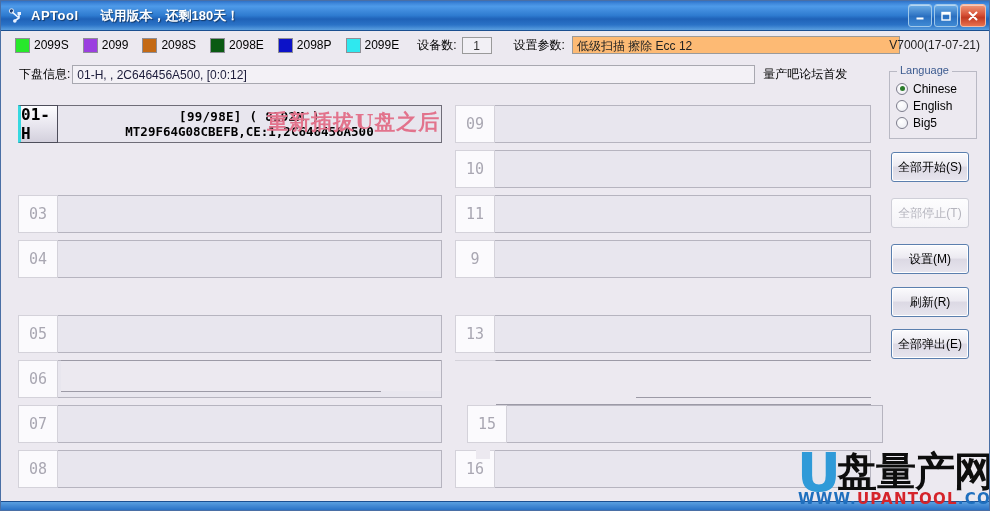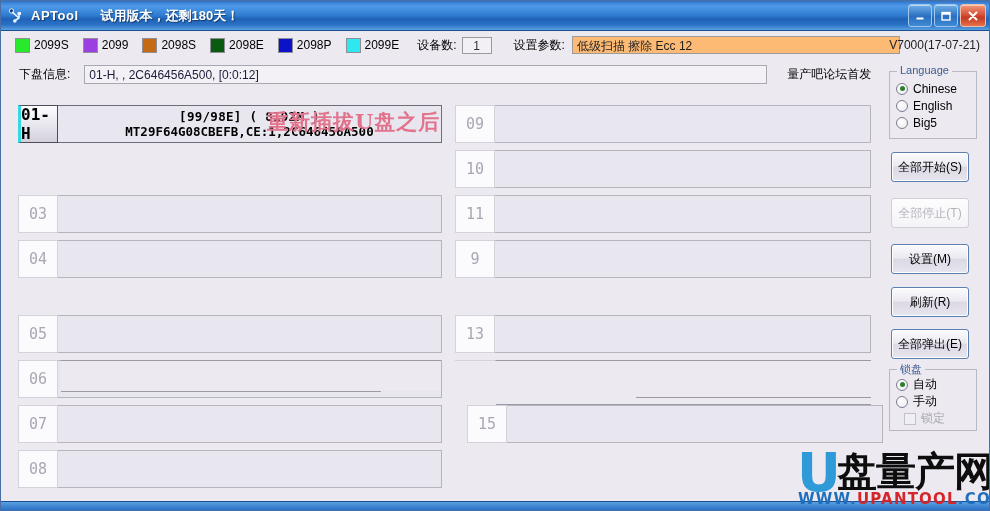--- a/index.html
+++ b/index.html
@@ -158,21 +158,20 @@
   }
 
   
   .row2 {
     position: absolute;
     left: 0; top: 30px;
     width: 990px;
     height: 26px;
     display: flex;
     align-items: center;
-    gap: 12px;
   }
   .row2-label {
     margin-left: 18px;
     font-size: 12px;
     color: #000;
     white-space: nowrap;
   }
   .info-box {
     margin-left: 2px;
     width: 683px;
@@ -550,20 +549,24 @@
       <div class="slot-body"></div>
     </div>
     <div class="slot" style="left:454px; top:329px; width:416px;">
       <div class="slot-num">14</div>
       <div class="slot-body"></div>
     </div>
     <div class="slot" style="left:454px; top:374px; width:416px;padding-left:12px;">
       <div class="slot-num">15</div>
       <div class="slot-body"></div>
     </div>
+    <div class="slot" style="left:454px; top:419px; width:416px;">
+      <div class="slot-num">16</div>
+      <div class="slot-body"></div>
+    </div>
 
     <div class="artifact" style="left:60px; top:330px; width:380px; height:30px;"></div>
     <div class="artifact-line" style="left:60px; top:329px; width:380px;"></div>
     <div class="artifact-line" style="left:60px; top:360px; width:320px;"></div>
     <div class="artifact" style="left:454px; top:330px; width:416px; height:44px;"></div>
     <div class="artifact-line" style="left:495px; top:329px; width:375px;"></div>
     <div class="artifact-line" style="left:635px; top:366px; width:235px;"></div>
     <div class="artifact-line" style="left:495px; top:373px; width:375px;"></div>
     <div class="artifact" style="left:475px; top:416px; width:14px; height:12px;"></div>
 
@@ -584,37 +587,20 @@
         </div>
       </div>
     </div>
 
     <div class="side-btn" style="left:890px; top:121px;">全部开始(S)</div>
     <div class="side-btn disabled" style="left:890px; top:167px;">全部停止(T)</div>
     <div class="side-btn" style="left:890px; top:213px;">设置(M)</div>
     <div class="side-btn" style="left:890px; top:256px;">刷新(R)</div>
     <div class="side-btn" style="left:890px; top:298px;">全部弹出(E)</div>
 
-    <div class="group-box" style="left:888px; top:338px; width:88px; height:62px;">
-      <span class="group-title">锁盘</span>
-      <div style="margin-top:6px;">
-        <div class="radio-row">
-          <span class="radio checked"></span>
-          <span class="radio-label">自动</span>
-        </div>
-        <div class="radio-row">
-          <span class="radio"></span>
-          <span class="radio-label">手动</span>
-        </div>
-        <div class="radio-row" style="margin-left:14px;">
-          <span class="checkbox"></span>
-          <span class="radio-label dim">锁定</span>
-        </div>
-      </div>
-    </div>
 
     <div class="watermark">
       <div class="wm-u">U</div>
       <div class="wm-cn">盘量产网</div>
       <div class="wm-url">
         <span class="blue">WWW.</span><span class="red">UPANTOOL</span><span class="blue">.COM</span>
       </div>
     </div>
 
   </div>

